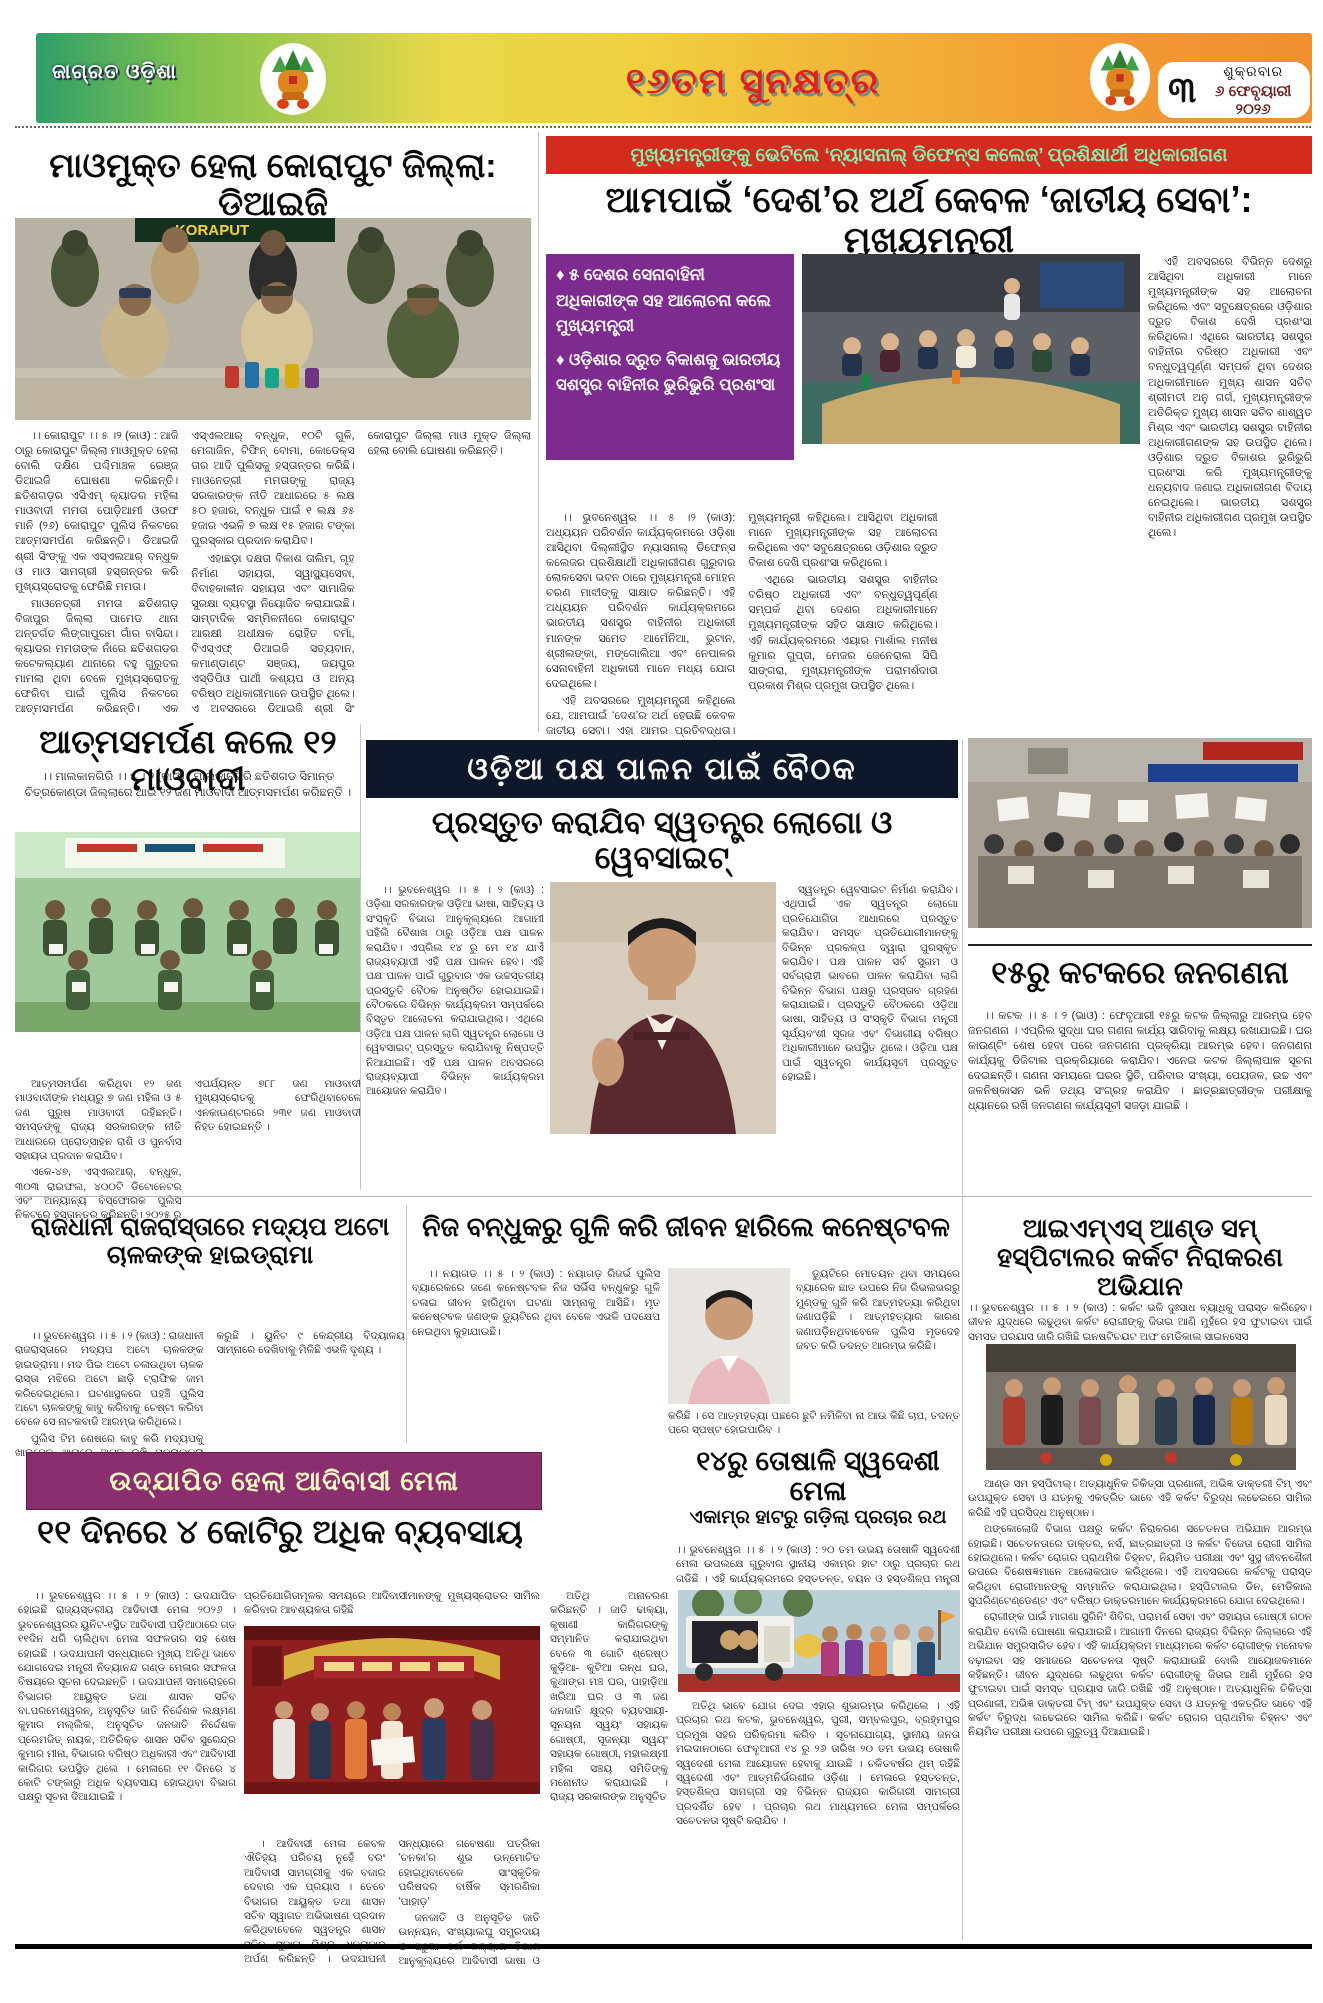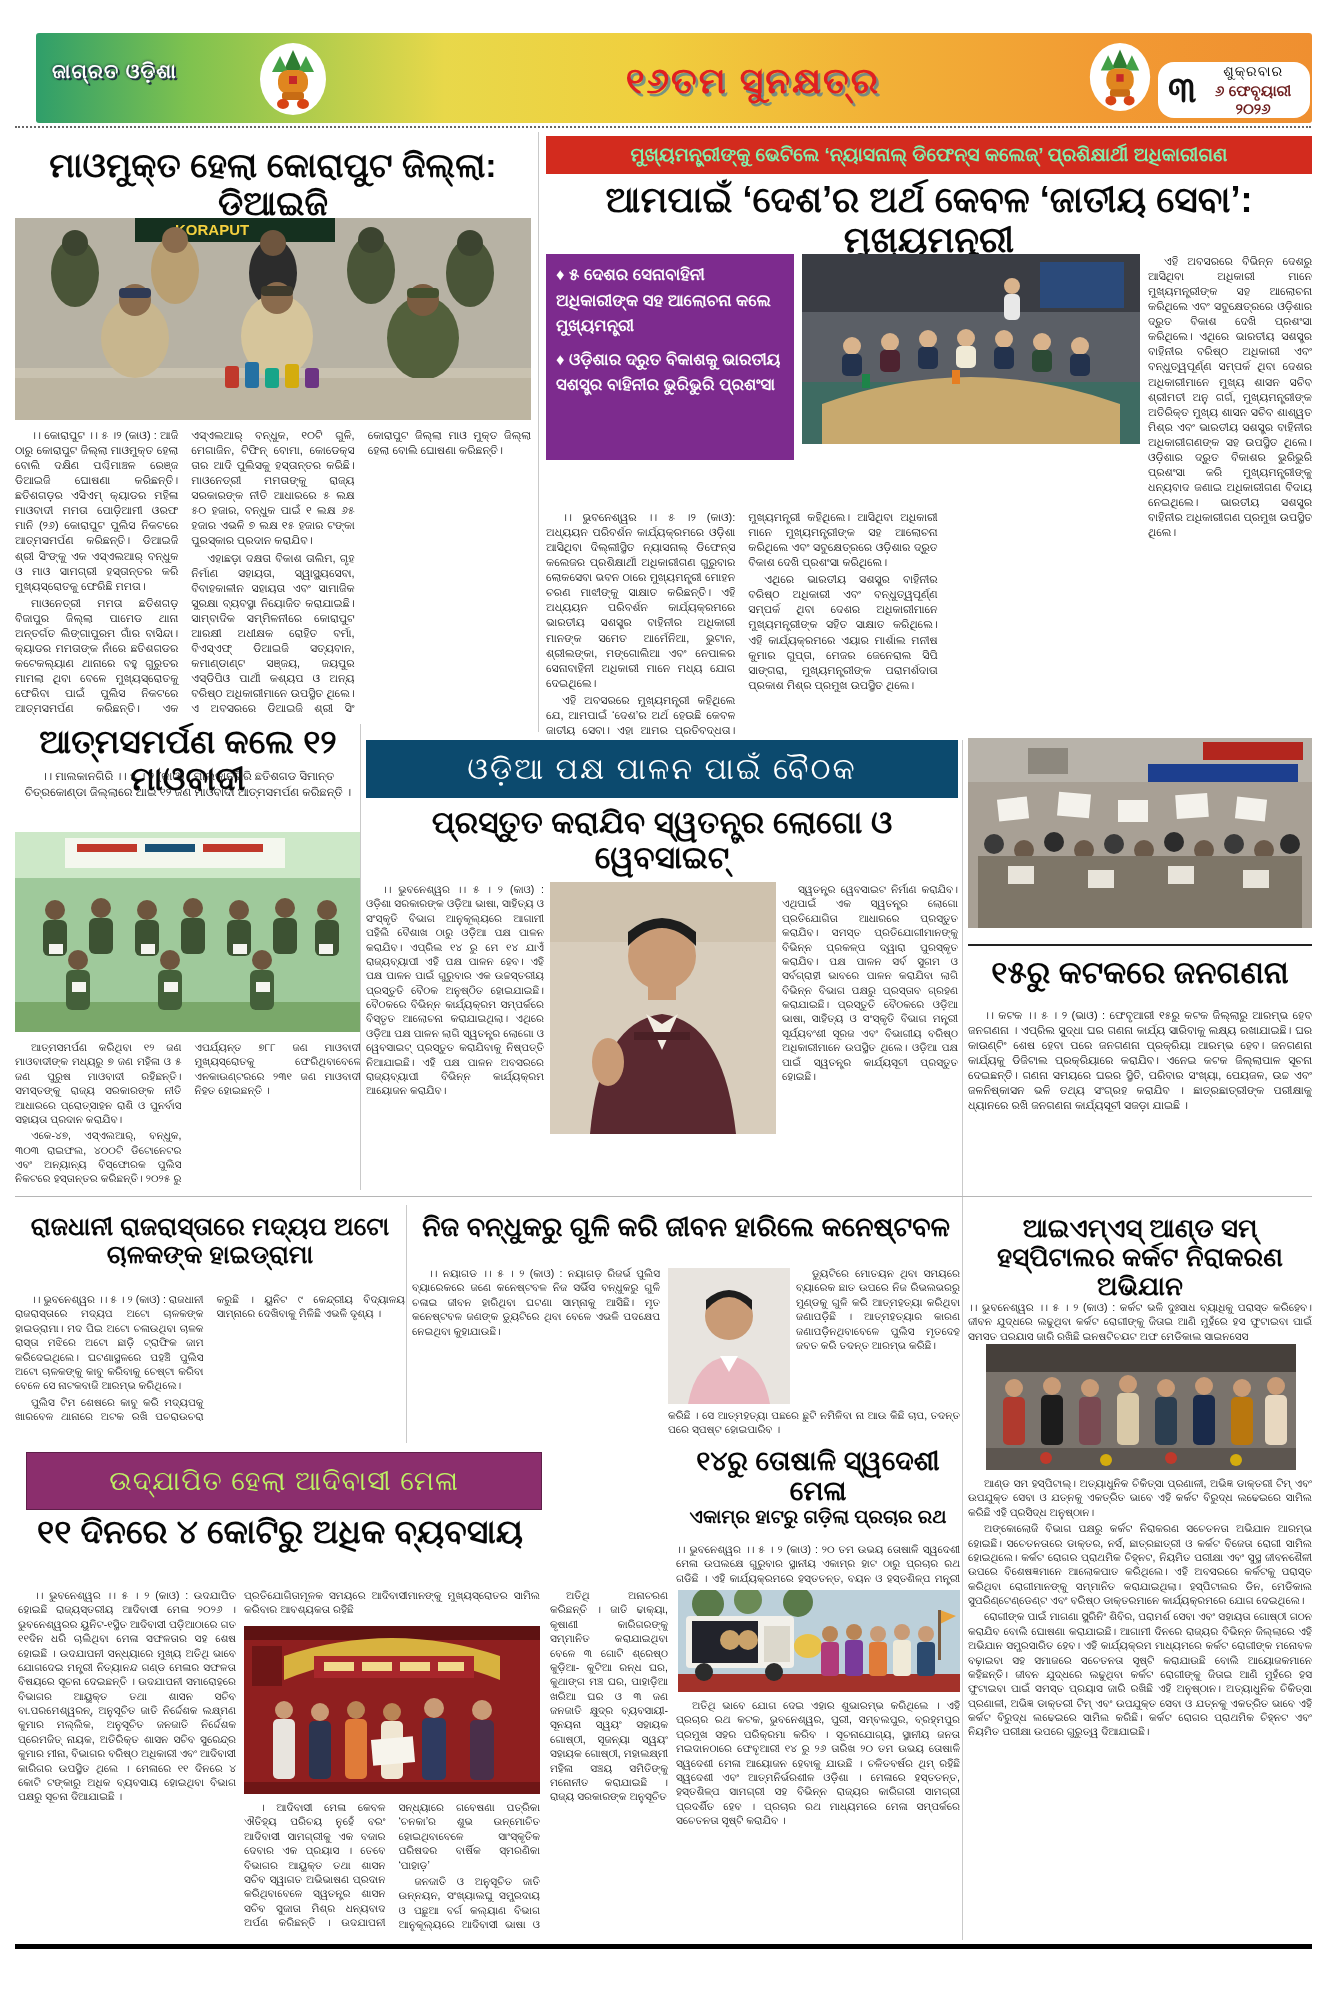--- a/index.html
+++ b/index.html
@@ -21,29 +21,29 @@
   .vrule{width:1px;background:#c9c9c9;}
   .hrule{height:1px;background:#b5b5b5;}
   .hrule-dark{height:2px;background:#222;}
   .bottom-rule{height:5px;background:#000;}
   
   .headline{font-weight:bold;color:#080808;text-align:center;line-height:1.12;}
   .kicker{background:#d32b1e;color:#86efac;font-weight:bold;font-size:19px;text-align:center;
           display:flex;align-items:center;justify-content:center;}
   .bulletbox{background:#7d2b8e;color:#fff;font-weight:bold;font-size:16.5px;line-height:1.55;
              padding:8px 10px;box-sizing:border-box;}
-  .blackbanner{background:#0c4a6e;color:#fff;font-weight:normal;font-size:30px;text-align:center;
+  .blackbanner{background:#0f172a;color:#fff;font-weight:bold;font-size:30px;text-align:center;
                display:flex;align-items:center;justify-content:center;letter-spacing:2px;}
-  .plumbanner{background:#8b2e6d;color:#bef264;font-weight:normal;font-size:27px;text-align:center;
+  .plumbanner{background:#8b2e6d;color:#fef9c3;font-weight:bold;font-size:27px;text-align:center;
               display:flex;align-items:center;justify-content:center;letter-spacing:1px;border:1px solid #5e1f49;}
   
   .body-text{font-size:11px;line-height:1.37;text-align:justify;color:#141414;overflow:hidden;}
   .body-text p{margin:0 0 2px 0;text-indent:16px;}
   .body-sm{font-size:10.5px;}
-  .cols-2{columns:2;column-gap:13px;column-fill:auto;}
+  .cols-2{columns:2;column-gap:13px;column-fill:auto;margin-top:36px;}
   .cols-3{columns:3;column-gap:13px;column-fill:auto;}
   .lede-center{font-size:11.5px;line-height:1.4;text-align:center;}
   .photo{display:block;overflow:hidden;}
   .photo svg{display:block;width:100%;height:100%;}
 </style>
 </head>
 <body>
 
 <div class="page">
 

